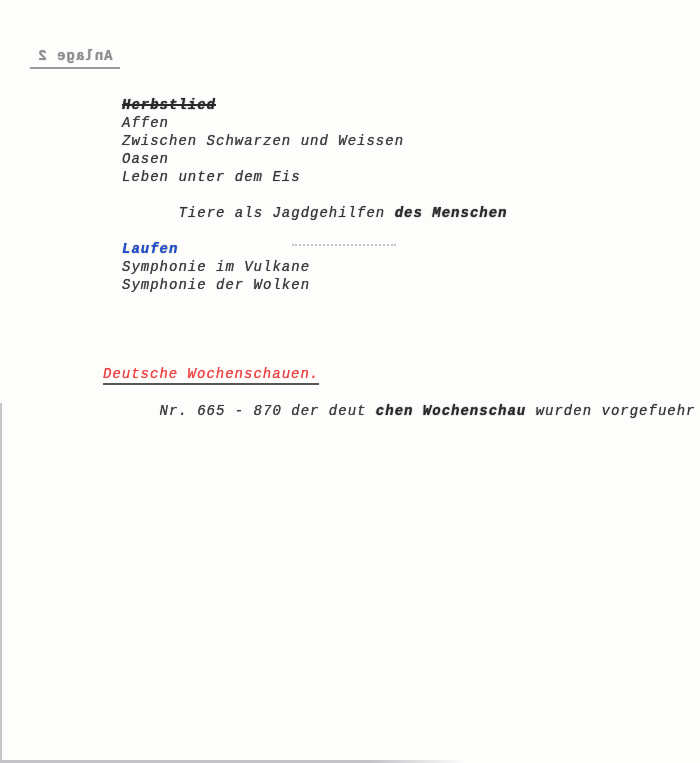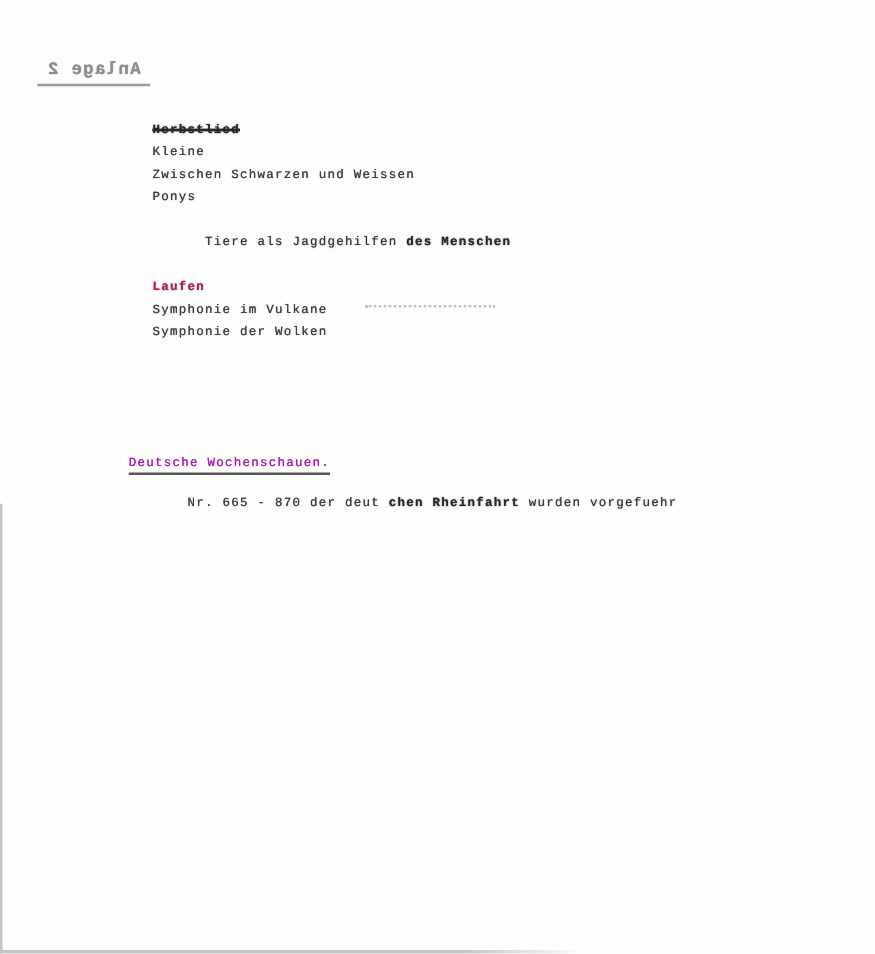--- a/index.html
+++ b/index.html
@@ -13,21 +13,22 @@
     height: 763px;
     background: #fdfdfc;
     overflow: hidden;
     font-family: "Liberation Mono", "DejaVu Sans Mono", monospace;
     color: #3f3f3f;
   }
   
   .ink {
     text-shadow: 0 0 0.7px currentColor;
     letter-spacing: 1px;
-    font-size: 10px;
+    font-size: 14px;
+    font-style: italic;
   }
 
   
   .mirrored-header {
     position: absolute;
     left: 30px;
     top: 48px;
     width: 90px;
     text-align: center;
     transform: scaleX(-1);
@@ -57,41 +58,41 @@
     font-weight: bold;
     color: #282828;
     text-shadow: 0 0 1.2px rgba(25,25,25,0.85);
   }
   .dark {
     color: #343434;
     text-shadow: 0 0 1px rgba(40,40,40,0.7);
   }
   .bold {
     font-weight: bold;
-    color: #be185d;
+    color: #1d4ed8;
     text-shadow: 0 0 1px rgba(35,35,35,0.8);
   }
 
   
   .bleed-dashes {
     position: absolute;
     left: 292px;
     top: 230px;
     width: 104px;
     height: 14px;
     border-bottom: 2px dotted rgba(145,145,145,0.55);
     filter: blur(0.4px);
   }
 
   
   .ws-title {
     position: absolute;
     left: 103px;
     top: 366px;
-    color: #a21caf;
+    color: #ef4444;
     border-bottom: 2px solid #565656;
     padding-bottom: 1px;
     filter: blur(0.2px);
   }
   .ws-line {
     position: absolute;
     left: 122px;
     top: 387px;
     white-space: pre;
   }
@@ -118,35 +119,36 @@
 <body>
 
 <div class="page">
 
   <div class="mirrored-header">
     <span>Anlage 2</span>
   </div>
 
   <div class="film-list ink">
     <div class="line strike smudge">Herbstlied</div>
-    <div class="line">Kleine</div>
+    <div class="line">Affen</div>
     <div class="line">Zwischen Schwarzen und Weissen</div>
-    <div class="line dark">Ponys</div>
+    <div class="line dark">Oasen</div>
+    <div class="line dark">Leben unter dem Eis</div>
     <div class="line dark">
       <span>Tiere als Jagdgehilfen</span><span class="smudge"> des Menschen</span>
     </div>
     <div class="line bold">Laufen</div>
     <div class="line">Symphonie im Vulkane</div>
     <div class="line">Symphonie der Wolken</div>
   </div>
 
   <div class="bleed-dashes"></div>
 
   <div class="ws-title ink">Deutsche Wochenschauen.</div>
 
   <div class="ws-line ink">
-    <span>Nr. 665 - 870 der deut </span><span class="smudge">chen Rheinfahrt</span><span class="dark"> wurden vorgefuehr</span>
+    <span>Nr. 665 - 870 der deut </span><span class="smudge">chen Wochenschau</span><span class="dark"> wurden vorgefuehr</span>
   </div>
 
   <div class="scan-edge-left"></div>
   <div class="scan-edge-bottom"></div>
 
 </div>
 
 </body></html>

